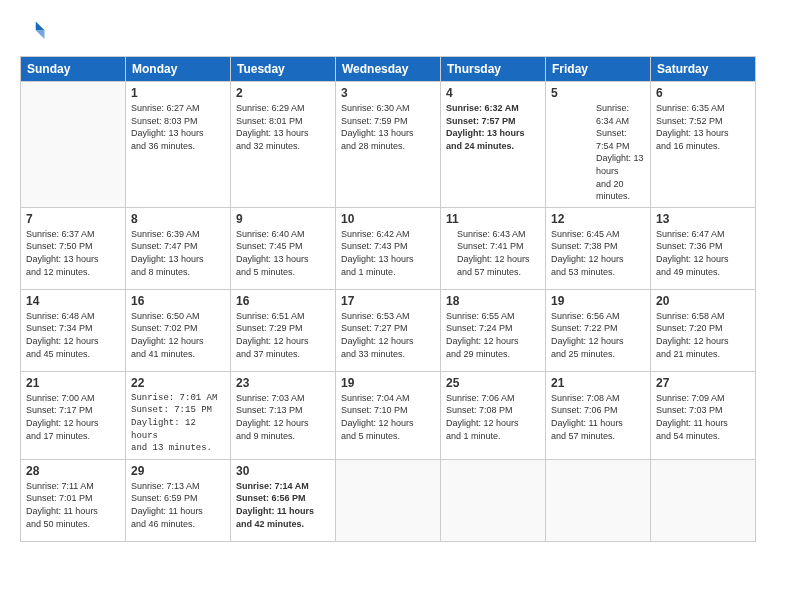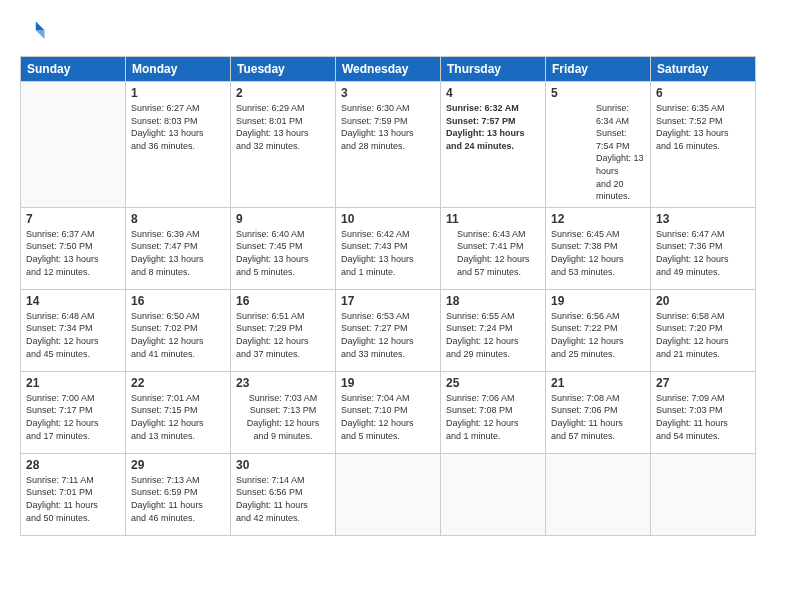--- a/index.html
+++ b/index.html
@@ -273,28 +273,28 @@
         <tr>
           <td>
             <span class="day-num">21</span>
             <div class="day-info" style="white-space: pre-line;">Sunrise: 7:00 AM
 Sunset: 7:17 PM
 Daylight: 12 hours
 and 17 minutes.</div>
           </td>
           <td>
             <span class="day-num">22</span>
-            <div class="day-info" style="white-space: pre-line;">Sunrise: 7:01 AM
+            <div class="day-info" style="white-space: pre-line; font-family: Liberation Mono, monospace;">Sunrise: 7:01 AM
 Sunset: 7:15 PM
 Daylight: 12 hours
 and 13 minutes.</div>
           </td>
           <td>
             <span class="day-num">23</span>
-            <div class="day-info" style="white-space: pre-line; text-align: center;">Sunrise: 7:03 AM
+            <div class="day-info" style="white-space: pre-line;">Sunrise: 7:03 AM
 Sunset: 7:13 PM
 Daylight: 12 hours
 and 9 minutes.</div>
           </td>
           <td>
             <span class="day-num">19</span>
             <div class="day-info" style="white-space: pre-line;">Sunrise: 7:04 AM
 Sunset: 7:10 PM
 Daylight: 12 hours
 and 5 minutes.</div>
@@ -331,21 +331,21 @@
           </td>
           <td>
             <span class="day-num">29</span>
             <div class="day-info" style="white-space: pre-line;">Sunrise: 7:13 AM
 Sunset: 6:59 PM
 Daylight: 11 hours
 and 46 minutes.</div>
           </td>
           <td>
             <span class="day-num">30</span>
-            <div class="day-info" style="white-space: pre-line;">Sunrise: 7:14 AM
+            <div class="day-info" style="white-space: pre-line; font-weight: bold;">Sunrise: 7:14 AM
 Sunset: 6:56 PM
 Daylight: 11 hours
 and 42 minutes.</div>
           </td>
           <td class="empty-cell"></td>
           <td class="empty-cell"></td>
           <td class="empty-cell"></td>
           <td class="empty-cell"></td>
         </tr>
       </tbody>

